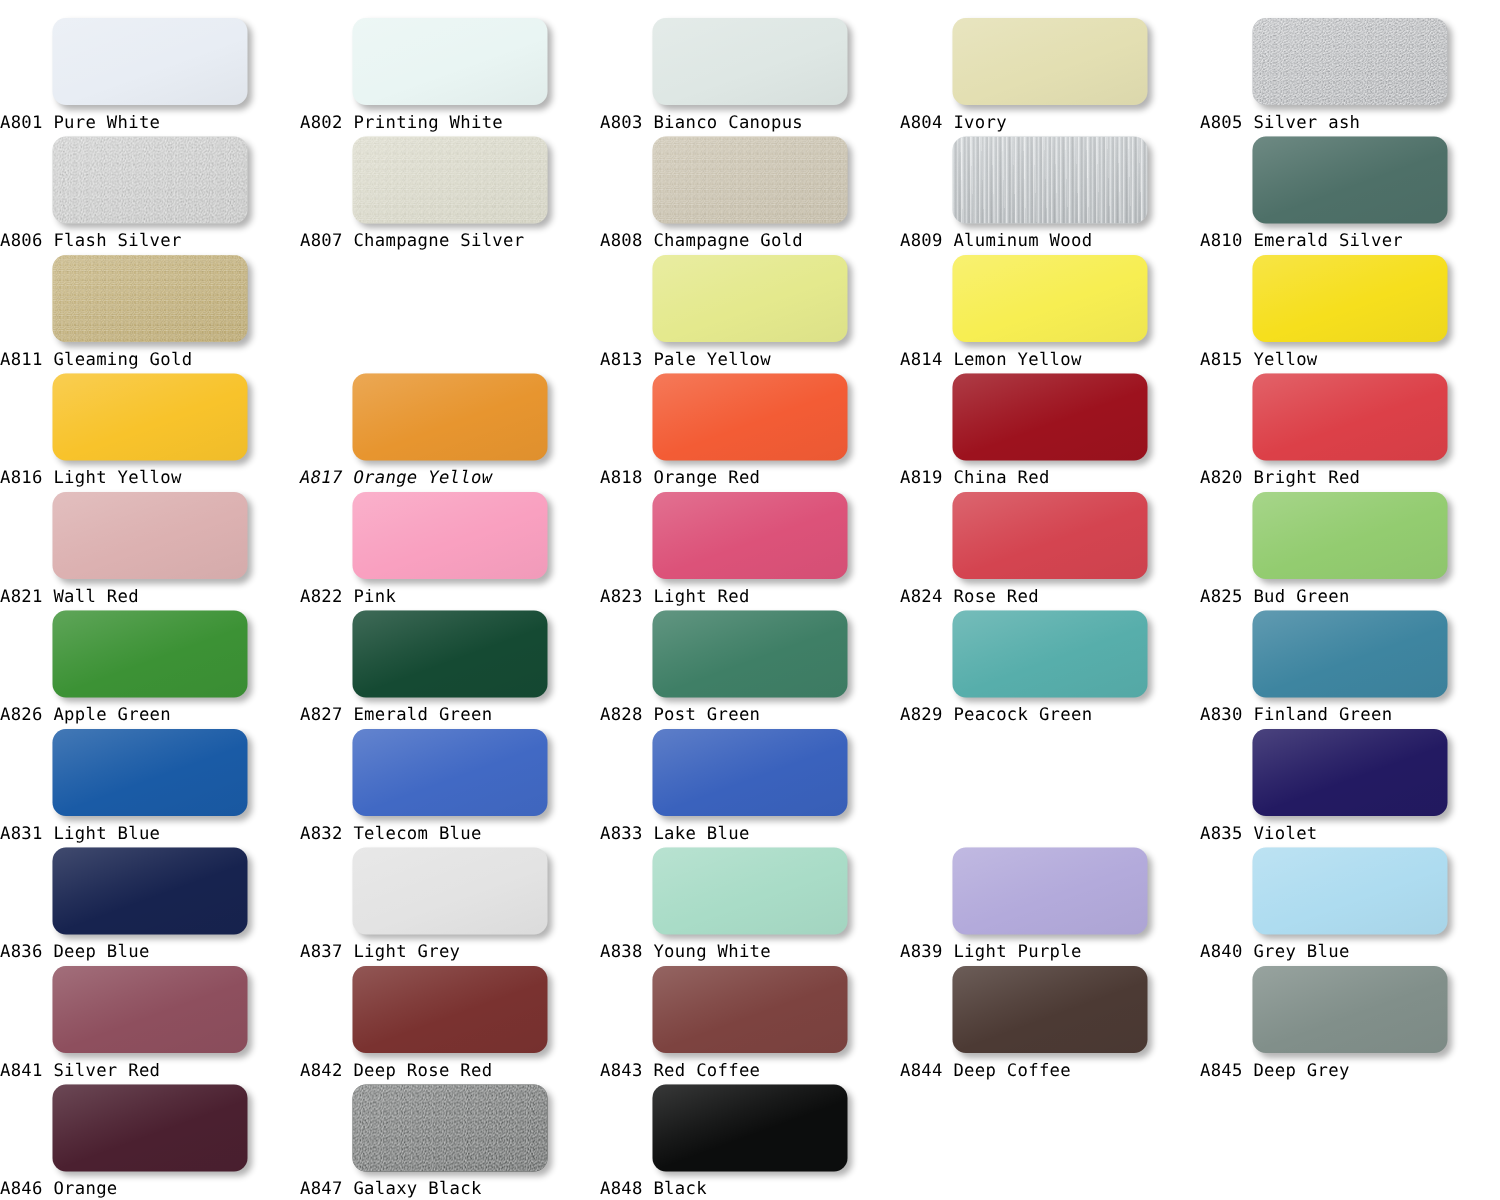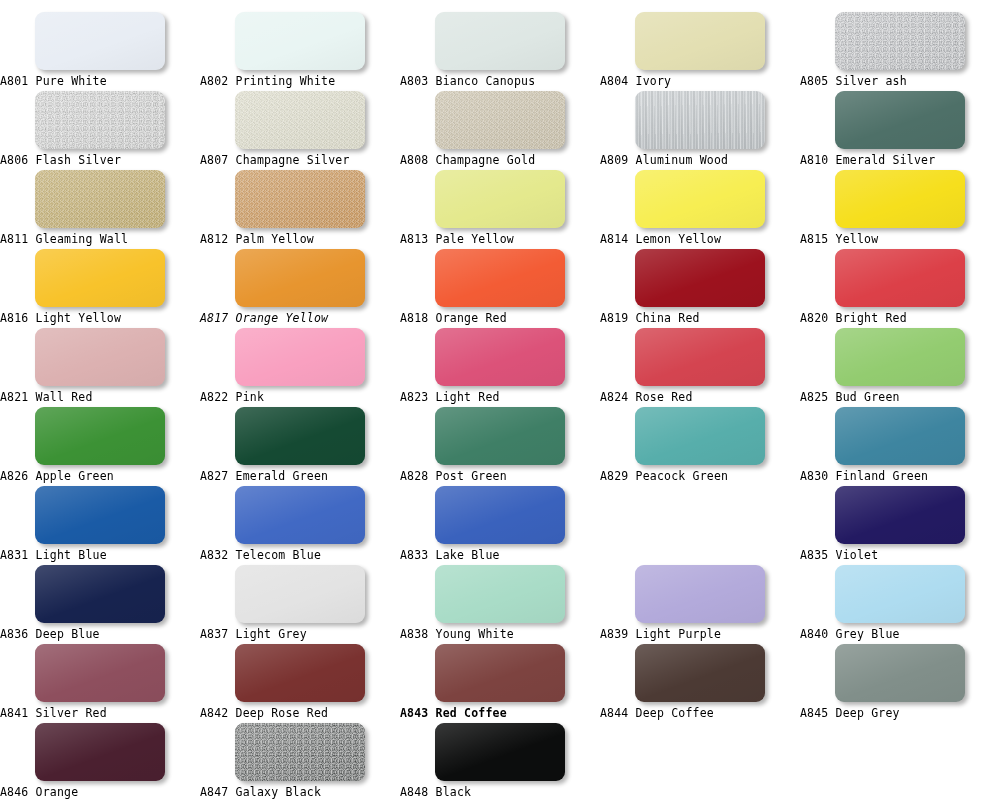--- a/index.html
+++ b/index.html
@@ -148,27 +148,21 @@
     <div class="swatch-cell" style="left: 800px; top: 79px;">
       <div class="swatch-chip finish-gloss" style="background: rgb(78, 112, 104);">
         <div class="sheen"></div>
       </div>
       <div class="swatch-label">A810 Emerald Silver</div>
     </div>
     <div class="swatch-cell" style="left: 0px; top: 158px;">
       <div class="swatch-chip finish-sand" style="background: rgb(198, 177, 115);">
         <div class="sheen"></div>
       </div>
-      <div class="swatch-label">A811 Gleaming Wall</div>
-    </div>
-    <div class="swatch-cell" style="left: 200px; top: 158px;">
-      <div class="swatch-chip finish-sand" style="background: rgb(207, 154, 93);">
-        <div class="sheen"></div>
-      </div>
-      <div class="swatch-label">A812 Palm Yellow</div>
+      <div class="swatch-label">A811 Gleaming Gold</div>
     </div>
     <div class="swatch-cell" style="left: 400px; top: 158px;">
       <div class="swatch-chip finish-gloss" style="background: rgb(228, 233, 141);">
         <div class="sheen"></div>
       </div>
       <div class="swatch-label">A813 Pale Yellow</div>
     </div>
     <div class="swatch-cell" style="left: 600px; top: 158px;">
       <div class="swatch-chip finish-gloss" style="background: rgb(247, 238, 82);">
         <div class="sheen"></div>
@@ -330,21 +324,21 @@
         <div class="sheen"></div>
       </div>
       <div class="swatch-label">A841 Silver Red</div>
     </div>
     <div class="swatch-cell" style="left: 200px; top: 632px;">
       <div class="swatch-chip finish-gloss" style="background: rgb(122, 50, 48);">
         <div class="sheen"></div>
       </div>
       <div class="swatch-label">A842 Deep Rose Red</div>
     </div>
-    <div class="swatch-cell" style="left: 400px; top: 632px; font-weight: bold;">
+    <div class="swatch-cell" style="left: 400px; top: 632px;">
       <div class="swatch-chip finish-gloss" style="background: rgb(125, 67, 64);">
         <div class="sheen"></div>
       </div>
       <div class="swatch-label">A843 Red Coffee</div>
     </div>
     <div class="swatch-cell" style="left: 600px; top: 632px;">
       <div class="swatch-chip finish-gloss" style="background: rgb(76, 58, 52);">
         <div class="sheen"></div>
       </div>
       <div class="swatch-label">A844 Deep Coffee</div>

